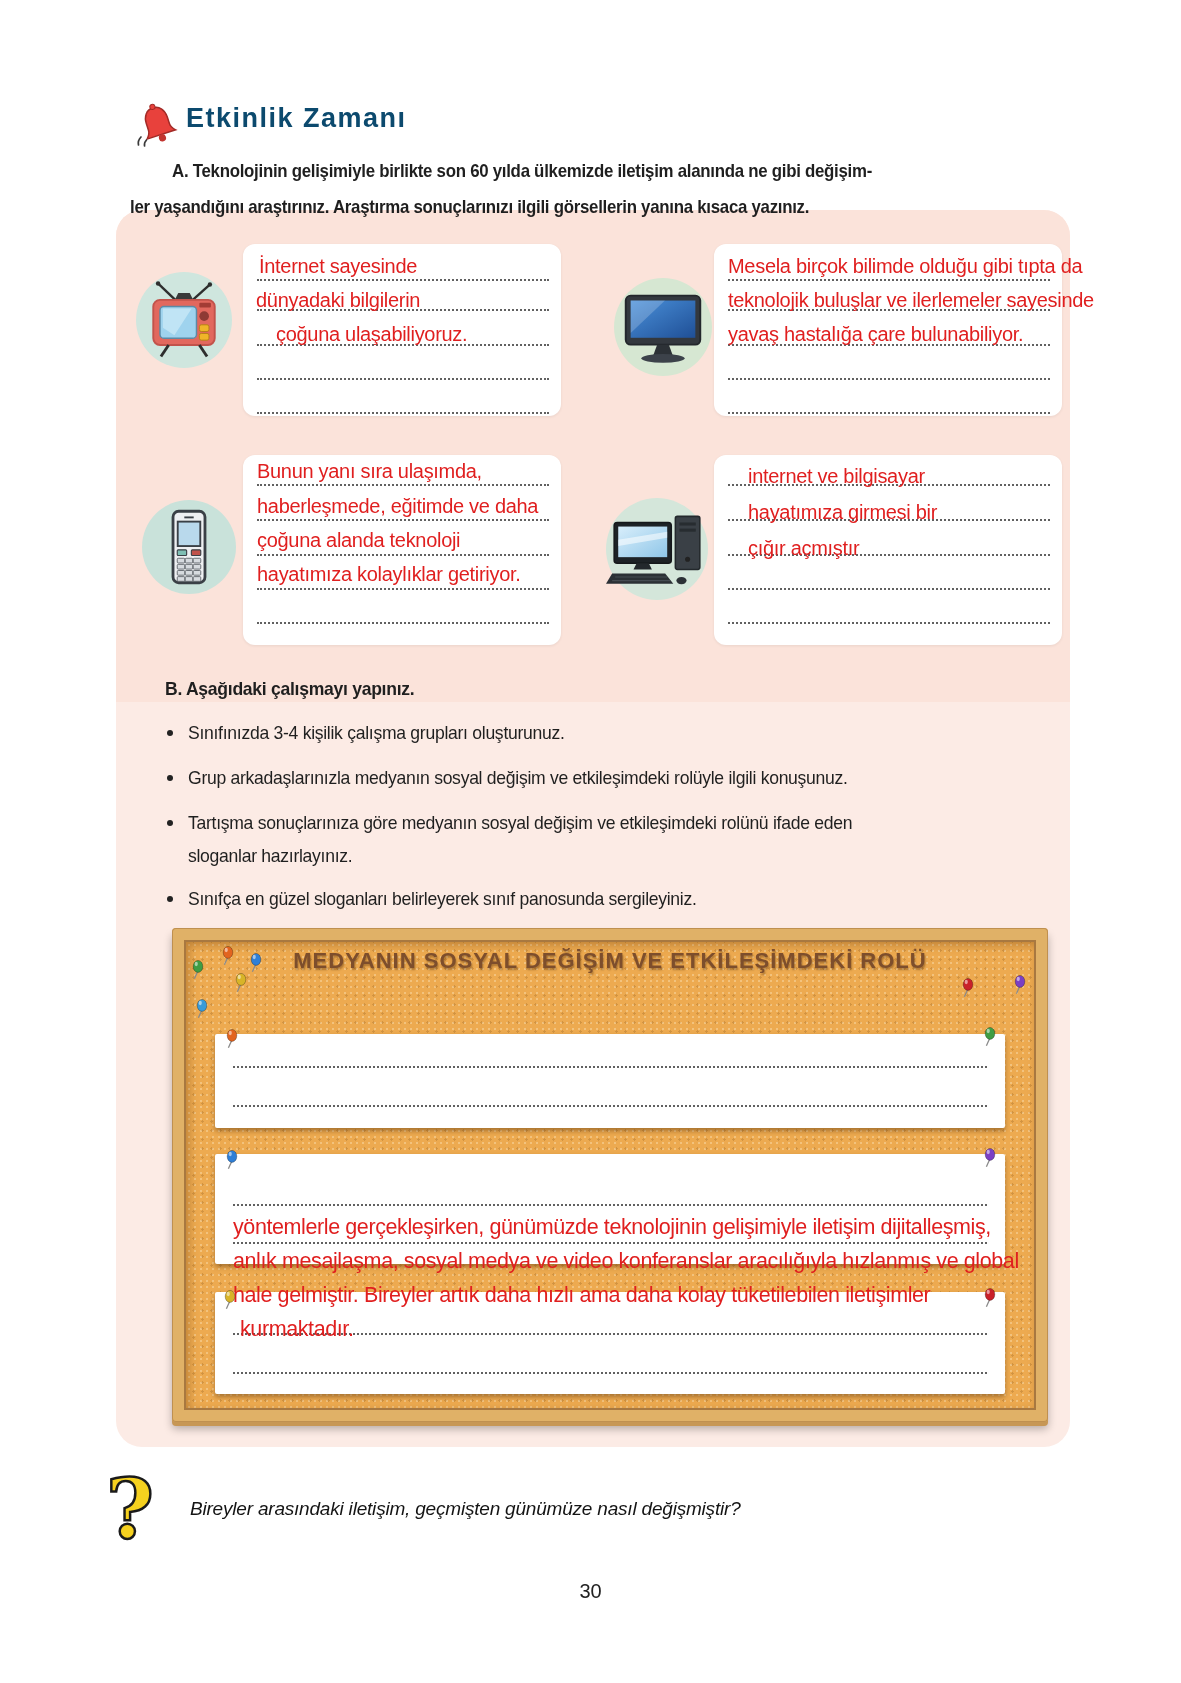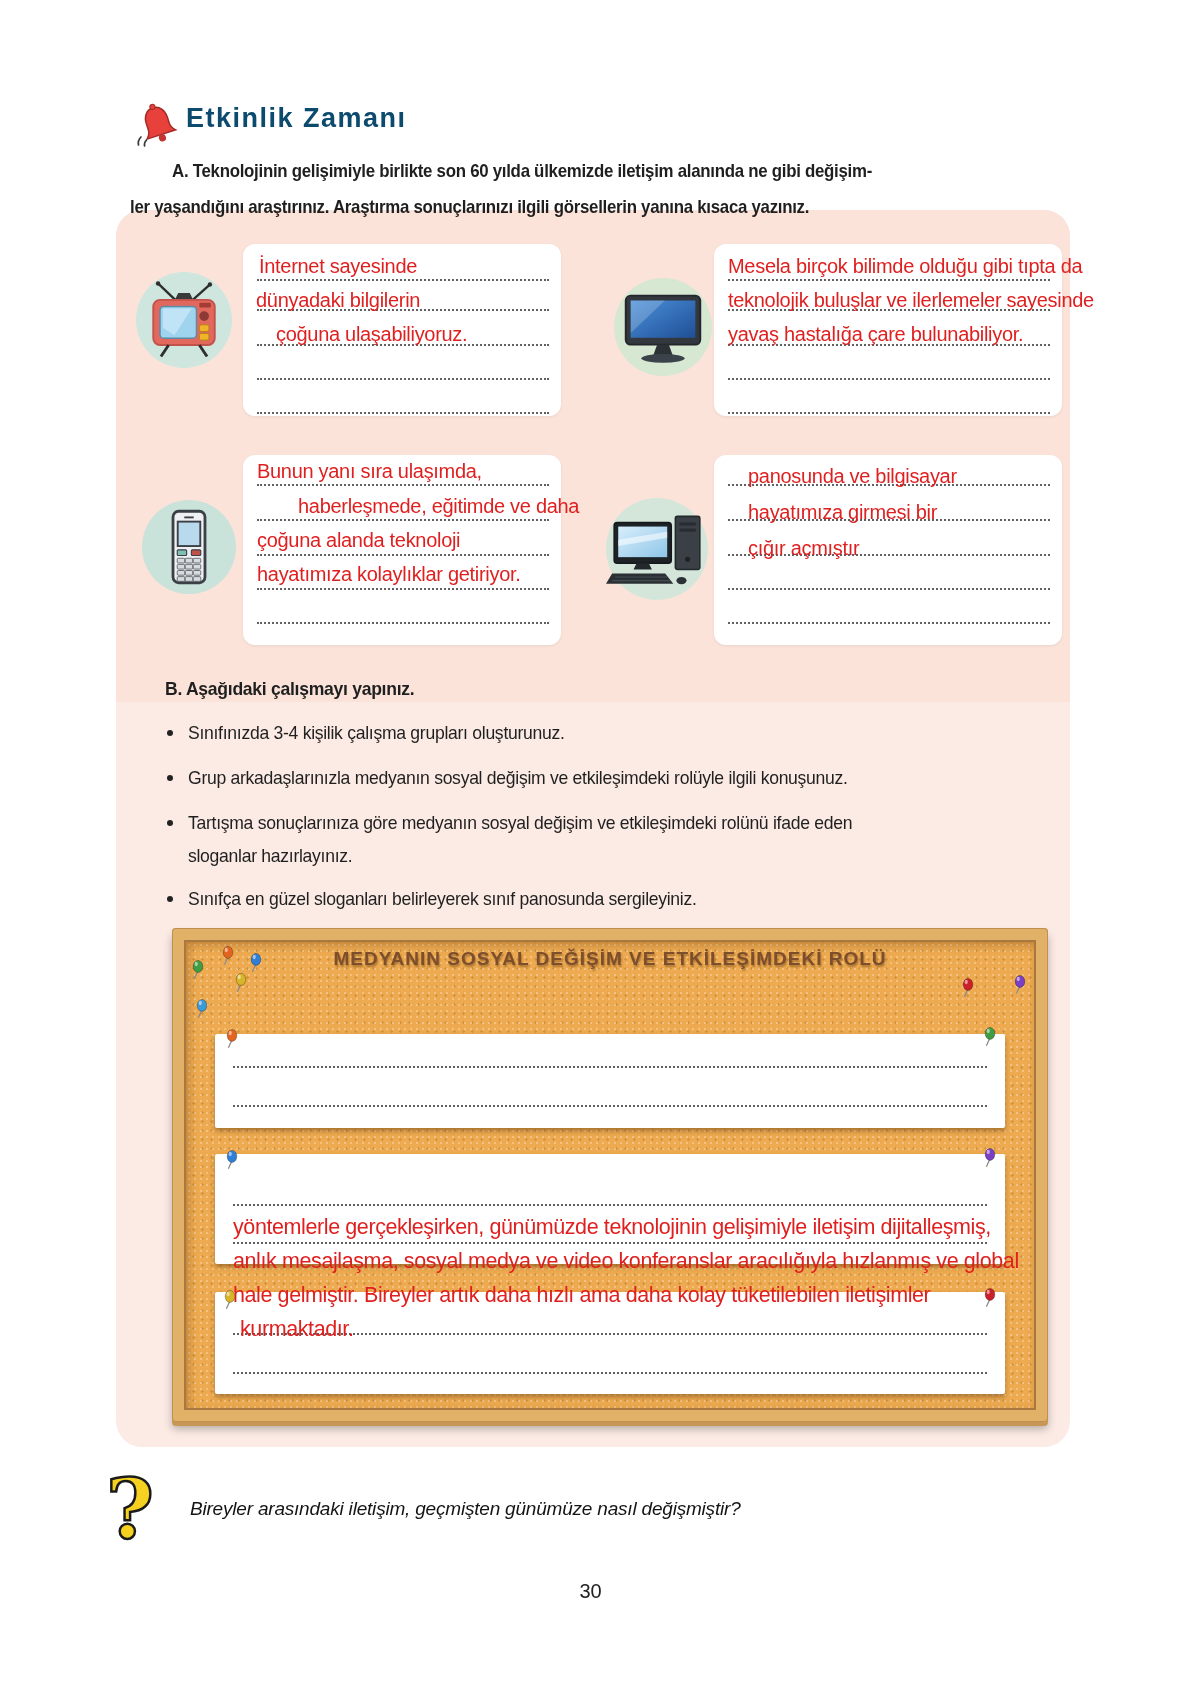--- a/index.html
+++ b/index.html
@@ -25,21 +25,21 @@
   .activity-title{font-size:27px;font-weight:bold;color:#0c4a6e;letter-spacing:1.5px;}
 
   .board{left:172px;top:928px;width:876px;height:494px;background:#e0b167;border-radius:4px;
          box-shadow:0 4px 0 #c79755,0 7px 8px rgba(0,0,0,.28),inset 0 0 0 1px #bf9050;}
   .cork{position:absolute;left:12px;top:12px;right:12px;bottom:12px;border:2px solid #a87840;
         background-color:#edaa50;
         background-image:radial-gradient(rgba(255,240,210,.35) 1px,transparent 1.4px),
                          radial-gradient(rgba(150,95,30,.30) 1px,transparent 1.4px);
         background-size:6px 6px,9px 9px;background-position:0 0,3px 4px;
         box-shadow:inset 3px 3px 9px rgba(130,80,25,.45);}
-  .board-title{left:172px;top:948px;width:876px;text-align:center;font-size:19px;font-weight:bold;
+  .board-title{left:172px;top:948px;width:876px;text-align:center;font-size:22px;font-weight:bold;
                letter-spacing:1px;color:#7d4e2c;text-shadow:1px 2px 2px rgba(90,50,10,.45);white-space:nowrap;}
   .note{background:#ffffff;border-radius:2px;box-shadow:0 3px 5px rgba(100,60,15,.5);}
   .pin{width:16px;height:24px;display:block;}
 
   .bullet-dot{width:6px;height:6px;border-radius:50%;background:#222;}
   .question-text{font-size:19px;font-style:italic;color:#141414;white-space:nowrap;letter-spacing:-.2px;}
   .pagenum{left:0;top:1580px;width:1181px;text-align:center;font-size:20px;color:#222;}
 </style>
 </head>
 <body>
@@ -140,21 +140,21 @@
       </g>
     </svg>
   </div>
   <div class="abs card" style="left:243px;top:455px;width:318px;height:190px;"></div>
   <div class="abs dl" style="left:257px;top:484px;width:292px;"></div>
   <div class="abs dl" style="left:257px;top:519px;width:292px;"></div>
   <div class="abs dl" style="left:257px;top:554px;width:292px;"></div>
   <div class="abs dl" style="left:257px;top:588px;width:292px;"></div>
   <div class="abs dl" style="left:257px;top:622px;width:292px;"></div>
   <div class="abs red-ans" style="left:257px;top:459px;">Bunun yanı sıra ulaşımda,</div>
-  <div class="abs red-ans" style="left:257px;top:494px;margin-left:41px;">haberleşmede, eğitimde ve daha</div>
+  <div class="abs red-ans" style="left:257px;top:494px;">haberleşmede, eğitimde ve daha</div>
   <div class="abs red-ans" style="left:257px;top:528px;">çoğuna alanda teknoloji</div>
   <div class="abs red-ans" style="left:257px;top:562px;">hayatımıza kolaylıklar getiriyor.</div>
 
   <div class="abs circle" style="left:606px;top:498px;width:102px;height:102px;background:#d4e6da;">
     <svg viewBox="0 0 100 100" class="icon-svg">
       <defs>
           <linearGradient id="scr2" x1="0" y1="0" x2="1" y2="1">
         <stop offset="0" stop-color="#d8eefb"></stop>
             <stop offset="1" stop-color="#8fc6e8"></stop>
       </linearGradient>
@@ -172,21 +172,21 @@
       <line x1="6" y1="81" x2="63" y2="81" stroke="#454c52" stroke-width="1"></line>
       <ellipse cx="74" cy="81" rx="5" ry="3.5" fill="#2b3035"></ellipse>
     </svg>
   </div>
   <div class="abs card" style="left:714px;top:455px;width:348px;height:190px;"></div>
   <div class="abs dl" style="left:728px;top:484px;width:322px;"></div>
   <div class="abs dl" style="left:728px;top:519px;width:322px;"></div>
   <div class="abs dl" style="left:728px;top:554px;width:322px;"></div>
   <div class="abs dl" style="left:728px;top:588px;width:322px;"></div>
   <div class="abs dl" style="left:728px;top:622px;width:322px;"></div>
-  <div class="abs red-ans" style="left:748px;top:464px;">panosunda ve bilgisayar</div>
+  <div class="abs red-ans" style="left:748px;top:464px;">internet ve bilgisayar</div>
   <div class="abs red-ans" style="left:748px;top:500px;">hayatımıza girmesi bir</div>
   <div class="abs red-ans" style="left:748px;top:536px;">çığır açmıştır</div>
 
   <div class="abs txt bold scaleb" style="left:165px;top:678px;font-size:18.5px;">B. Aşağıdaki çalışmayı yapınız.</div>
 
   <div class="abs bullet-dot" style="left:167px;top:730px;"></div>
   <div class="abs txt scaleb" style="left:188px;top:722px;font-size:18.5px;">Sınıfınızda 3-4 kişilik çalışma grupları oluşturunuz.</div>
 
   <div class="abs bullet-dot" style="left:167px;top:775px;"></div>
   <div class="abs txt scaleb" style="left:188px;top:767px;font-size:18.5px;">Grup arkadaşlarınızla medyanın sosyal değişim ve etkileşimdeki rolüyle ilgili konuşunuz.</div>

